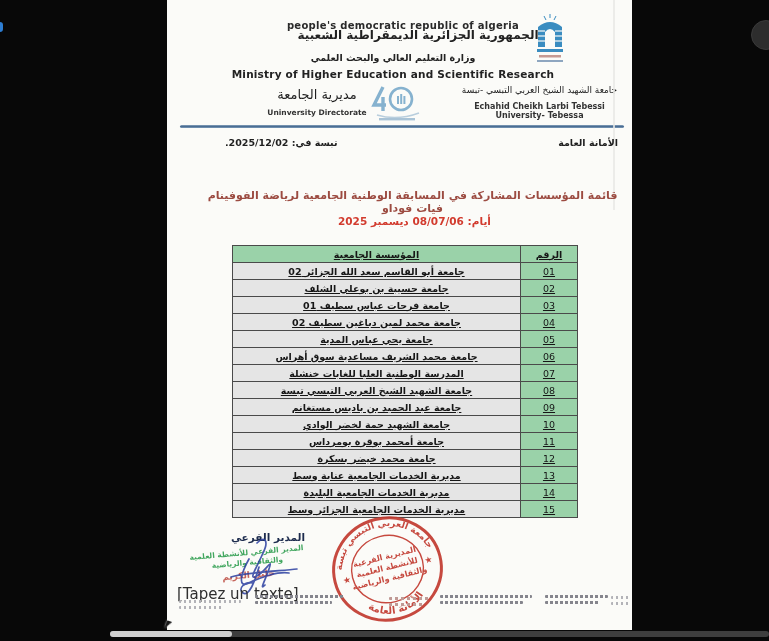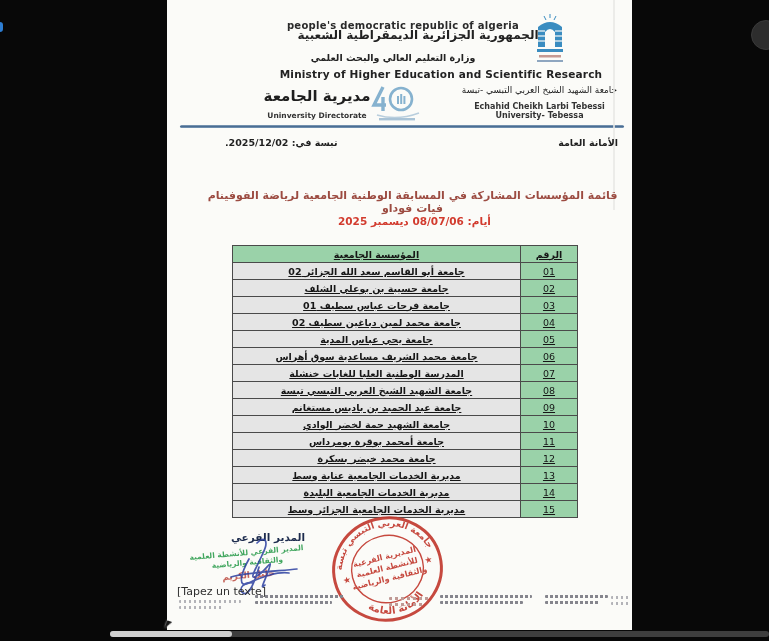--- a/index.html
+++ b/index.html
@@ -6,23 +6,23 @@
   .screen{position:relative;width:769px;height:641px;background:#080808;overflow:hidden;
           font-family:"DejaVu Sans","Liberation Sans",sans-serif;}
   .page{position:absolute;left:167px;top:0;width:465px;height:630px;background:#fbfbf8;color:#1f1f1f;}
   .abs{position:absolute;}
   .ar{direction:rtl;}
   
   .h-line{left:0;width:452px;text-align:center;font-weight:bold;color:#222;}
   .h1{top:28px;font-size:12px;padding-left:25px;}
   .h2{top:20px;font-size:10px;letter-spacing:.3px;color:#2a2a2a;padding-left:10px;}
   .h3{top:52px;font-size:9.5px;}
-  .h4{top:68px;font-size:10.5px;letter-spacing:.2px;margin-left:48px;}
+  .h4{top:68px;font-size:10.5px;letter-spacing:.2px;}
   .left-block{left:95px;top:87px;width:110px;text-align:center;}
-  .left-block .a{font-size:15px;font-weight:bold;}
+  .left-block .a{font-size:13px;font-weight:normal;}
   .left-block .e{font-size:7.5px;font-weight:bold;color:#333;margin-top:6px;}
   .right-block{left:285px;top:85px;width:175px;text-align:center;}
   .right-block .a{font-size:9px;font-weight:normal;}
   .right-block .e{font-size:8px;font-weight:bold;color:#333;margin-top:7px;}
   .rule{left:13px;top:125px;width:444px;height:3px;border-radius:2px;
         background:linear-gradient(180deg,#8fa9c2,#46698f 45%,#7d9cba);}
   .scanline{left:446px;top:0;width:2px;height:210px;background:#e9e9e5;opacity:.8;}
   .meta-right1{right:14px;top:137px;font-size:9.5px;font-weight:bold;}
   .meta-left{left:58px;top:137px;font-size:9.5px;font-weight:bold;}
   .meta-right2{right:14px;top:157px;font-size:9.5px;font-weight:bold;}
@@ -36,21 +36,21 @@
   .inst-table th{font-weight:bold;}
   .inst-table .num{width:50px;}
   .inst-table th,.inst-table td.num{background:#9ad2a9;}
   .inst-table td.inst{background:#e5e5e5;font-weight:600;}
   
   .director{left:60px;top:531px;width:82px;text-align:center;font-size:10.5px;font-weight:bold;
             color:#1c2b4d;}
   .green-stamp{left:18px;top:548px;width:125px;text-align:center;color:#2f9e50;
                font-size:7.5px;font-weight:bold;transform:rotate(-5deg);opacity:.9;line-height:10px;}
   .green-stamp .nm{color:#c0544a;font-size:9px;margin-top:2px;}
-  .tapez{left:10px;top:585px;font-size:11px;color:#2f2f2f;}
+  .tapez{left:10px;top:585px;font-size:15px;color:#2f2f2f;}
   .sig{left:52px;top:533px;}
   .red-stamp{left:162px;top:512px;transform:rotate(-14deg);opacity:.92;}
   .smudge{position:absolute;filter:blur(.4px);}
   .smudge .ln{height:3px;margin-bottom:3px;border-radius:1px;
      background:repeating-linear-gradient(90deg,#85858d 0 3px,rgba(0,0,0,0) 3px 5px);}
   .smudge.light .ln{background:repeating-linear-gradient(90deg,#b3b3b8 0 2px,rgba(0,0,0,0) 2px 5px);}
   .smudge.reddish .ln{background:repeating-linear-gradient(90deg,#c09a95 0 3px,rgba(0,0,0,0) 3px 6px);}
   
   .scroll-track{position:absolute;left:110px;top:631px;width:659px;height:6px;background:#3e3e3e;border-radius:3px;}
   .scroll-thumb{position:absolute;left:110px;top:631px;width:122px;height:6px;background:#cfcfcf;border-radius:3px;}

